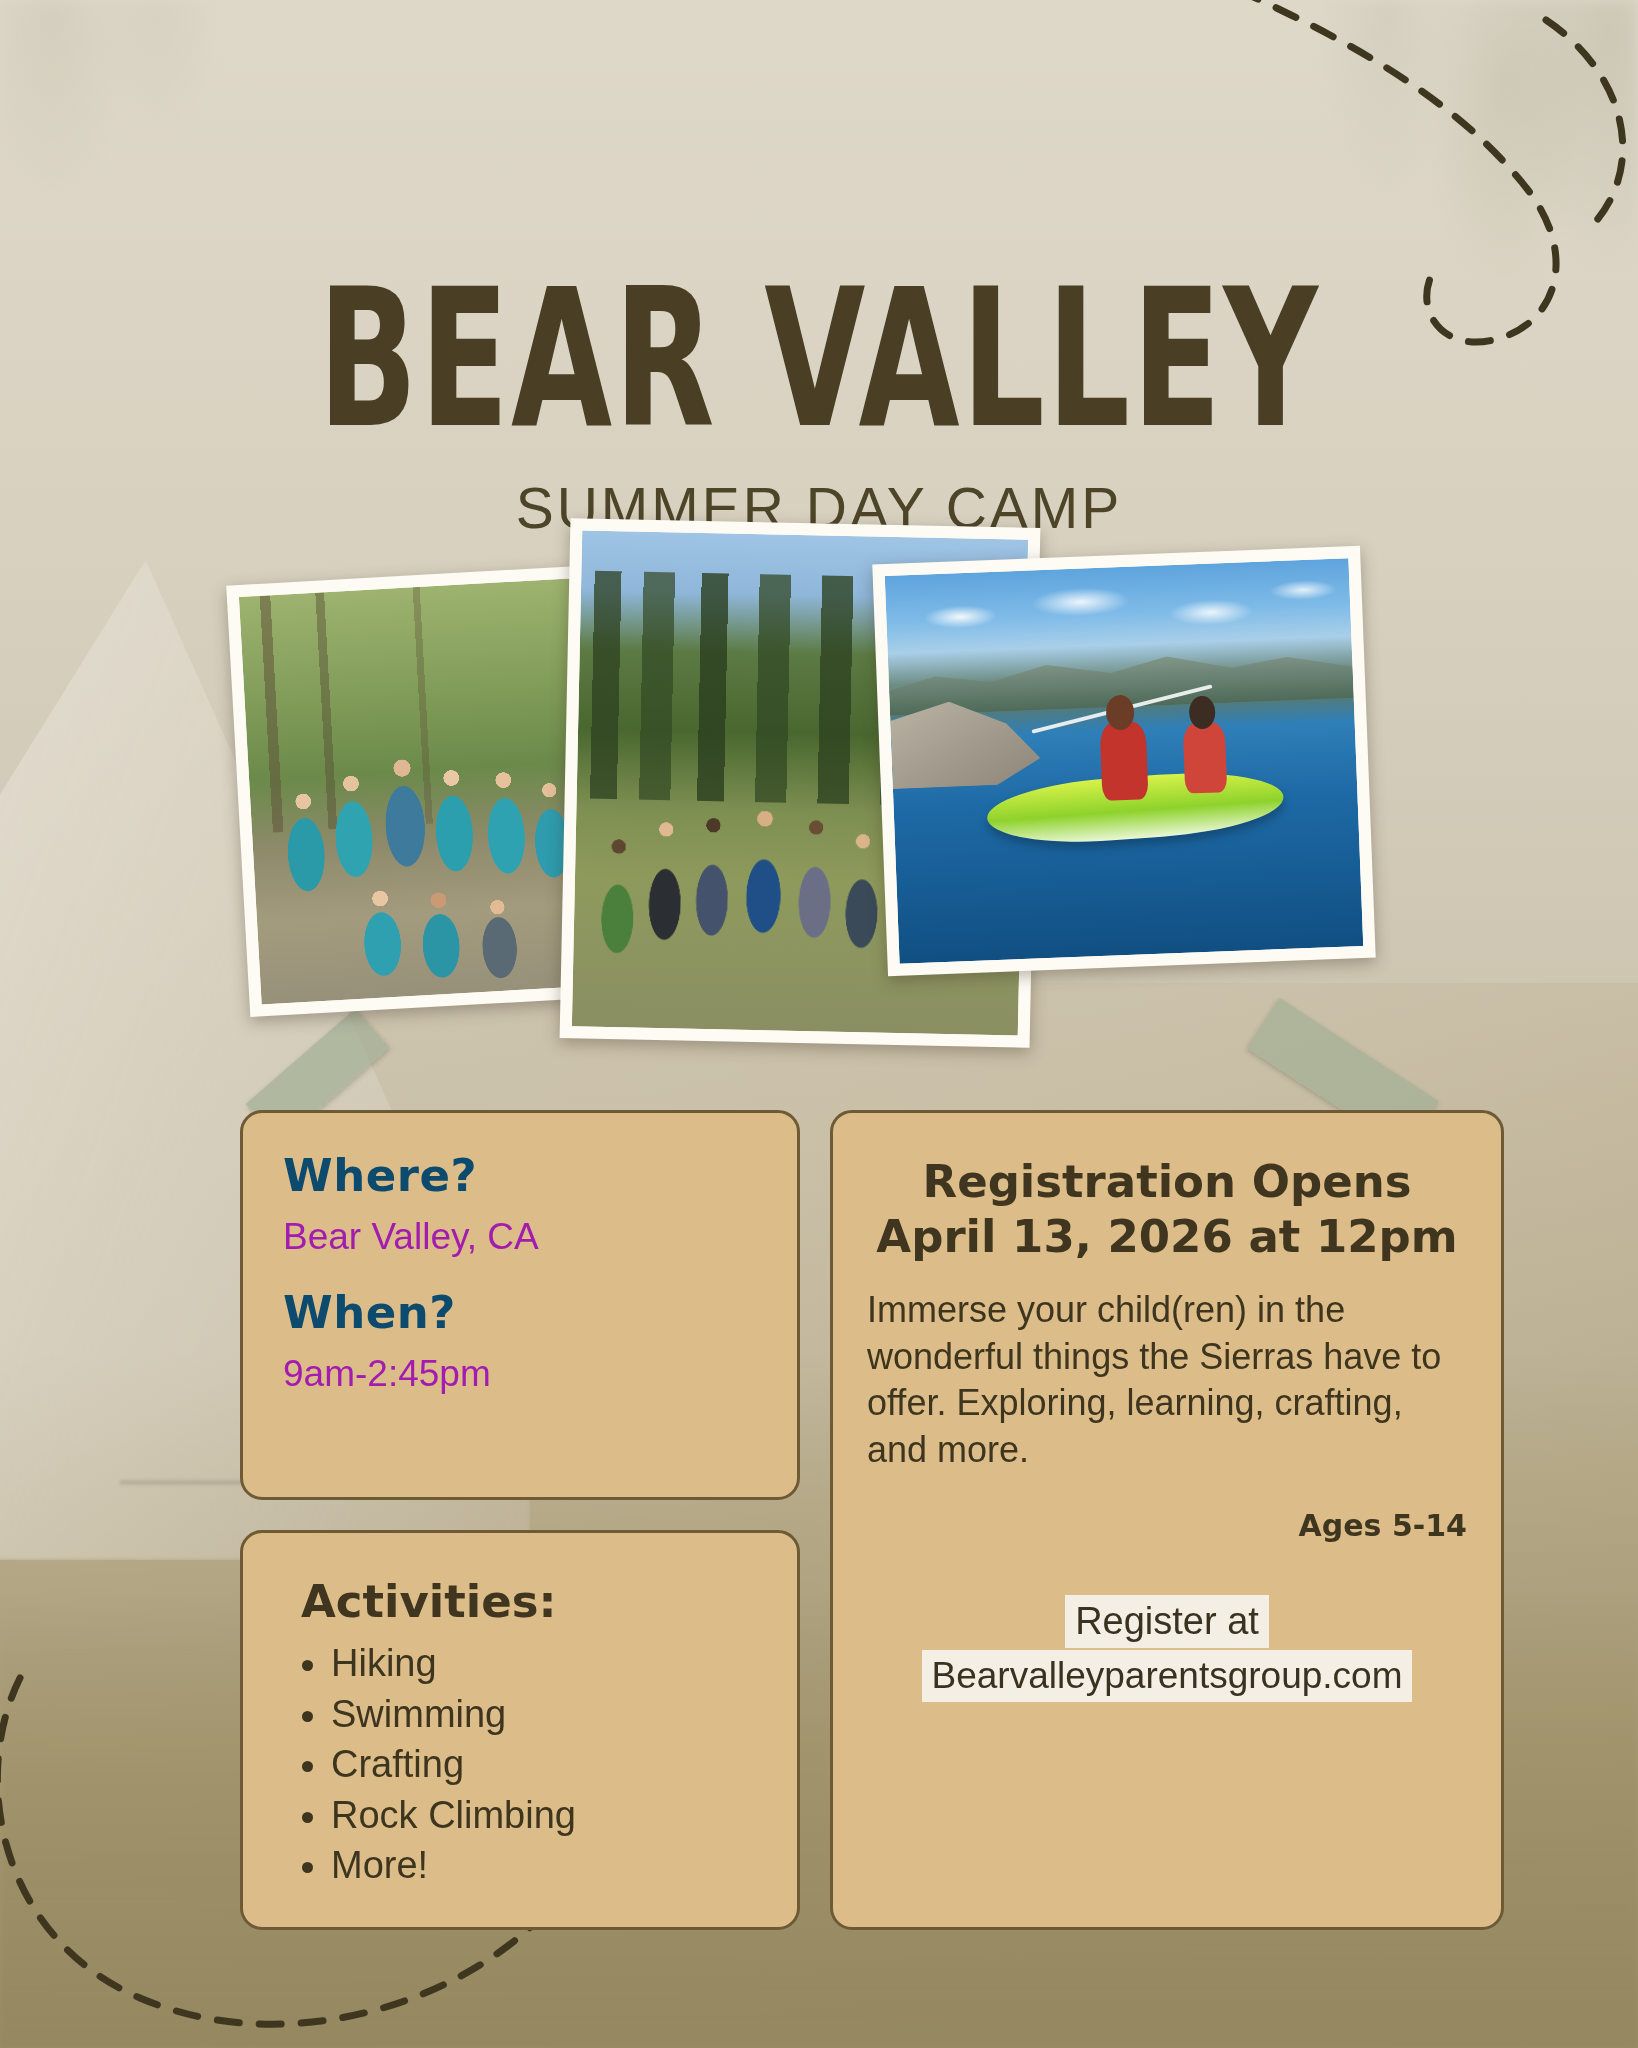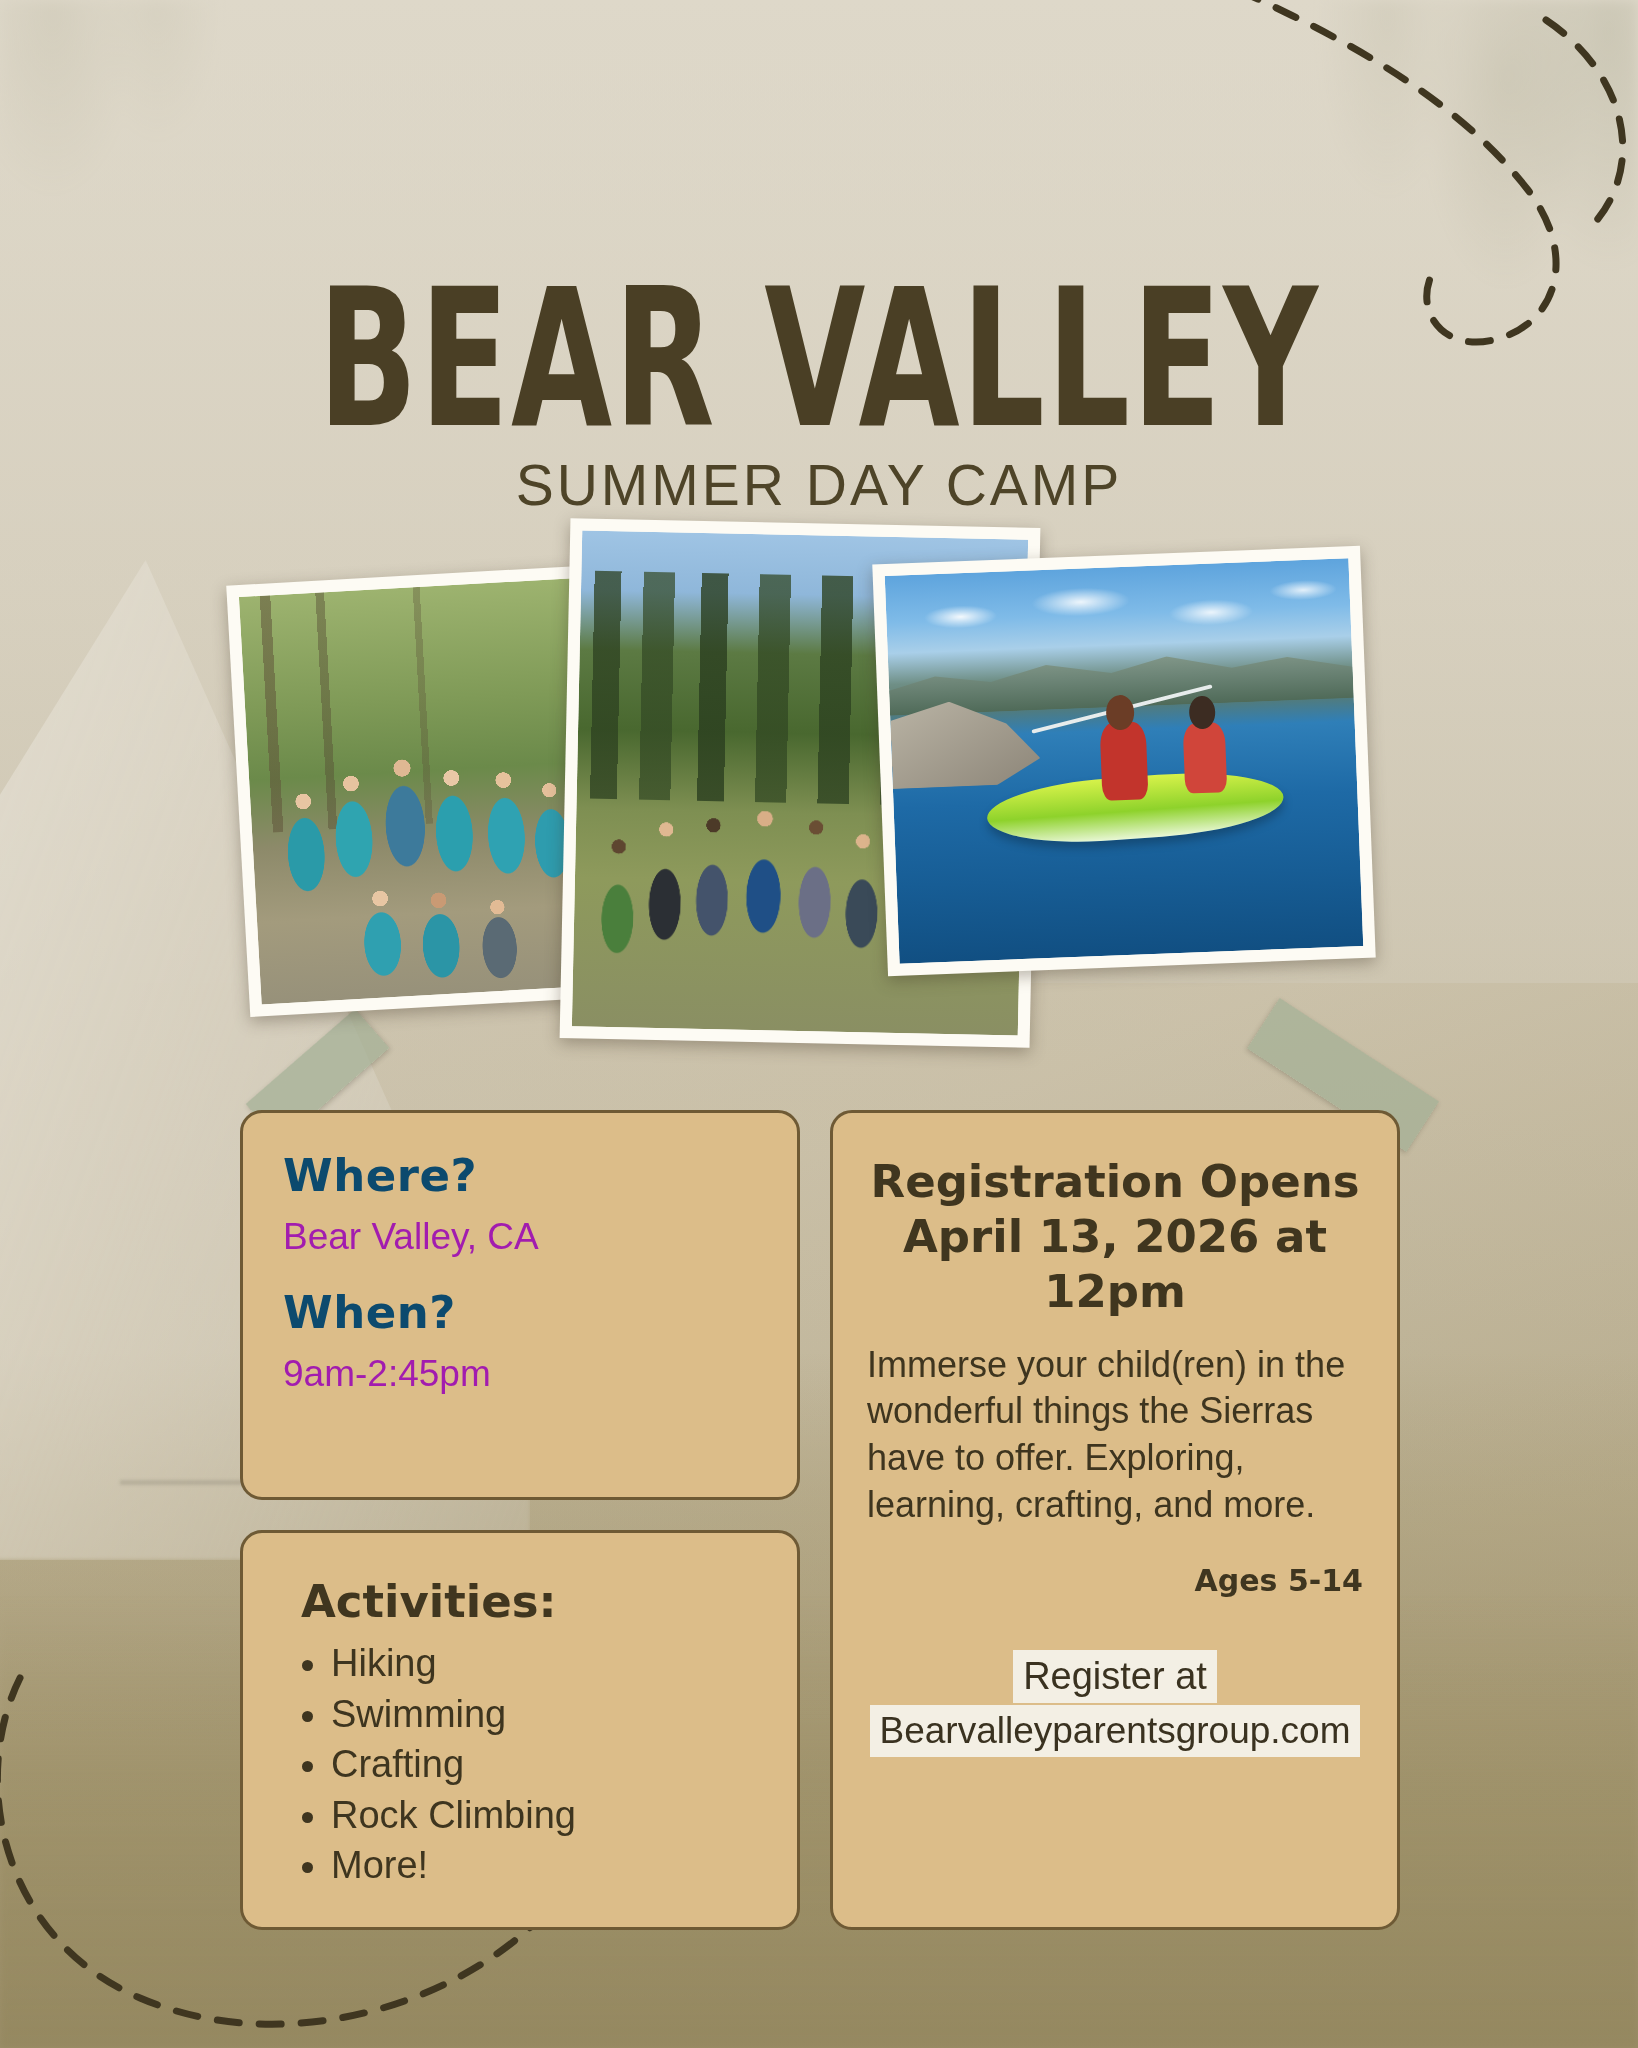--- a/index.html
+++ b/index.html
@@ -80,21 +80,21 @@
     font-size: 132px;
     line-height: 1;
     letter-spacing: 2px;
     color: #4a3f25;
     transform: scaleY(1.45) scaleX(0.99);
     transform-origin: center top;
     text-transform: uppercase;
   }
   .subtitle {
     position: absolute;
-    left: 0; right: 0; top: 405px;
+    left: 0; right: 0; top: 428px;
     text-align: center;
     font-size: 57px;
     letter-spacing: 3px;
     color: #4e4428;
     font-weight: 400;
     font-family: "Liberation Sans", sans-serif;
   }
 
   
   .collage { position: absolute; left: 0; top: 505px; width: 100%; height: 560px; }
@@ -259,21 +259,21 @@
   .card {
     position: absolute;
     background: #dcbd89;
     border: 3px solid #6e5a35;
     border-radius: 22px;
     box-sizing: border-box;
     color: #3f3620;
   }
   .card-where { left: 0; top: 0; width: 560px; height: 390px; padding: 36px 40px; }
   .card-activities { left: 0; top: 420px; width: 560px; height: 400px; padding: 30px 40px; }
-  .card-registration { left: 590px; top: 0; width: 570px; height: 820px; padding: 38px 34px; }
+  .card-registration { left: 590px; top: 0; width: 674px; height: 820px; padding: 38px 34px; }
 
   .q-head {
     font-family: "DejaVu Sans", sans-serif;
     font-weight: 900;
     font-size: 45px;
     margin: 0 0 8px 0;
     color: #0c4a6e;
     letter-spacing: 0.5px;
   }
   .q-body {

